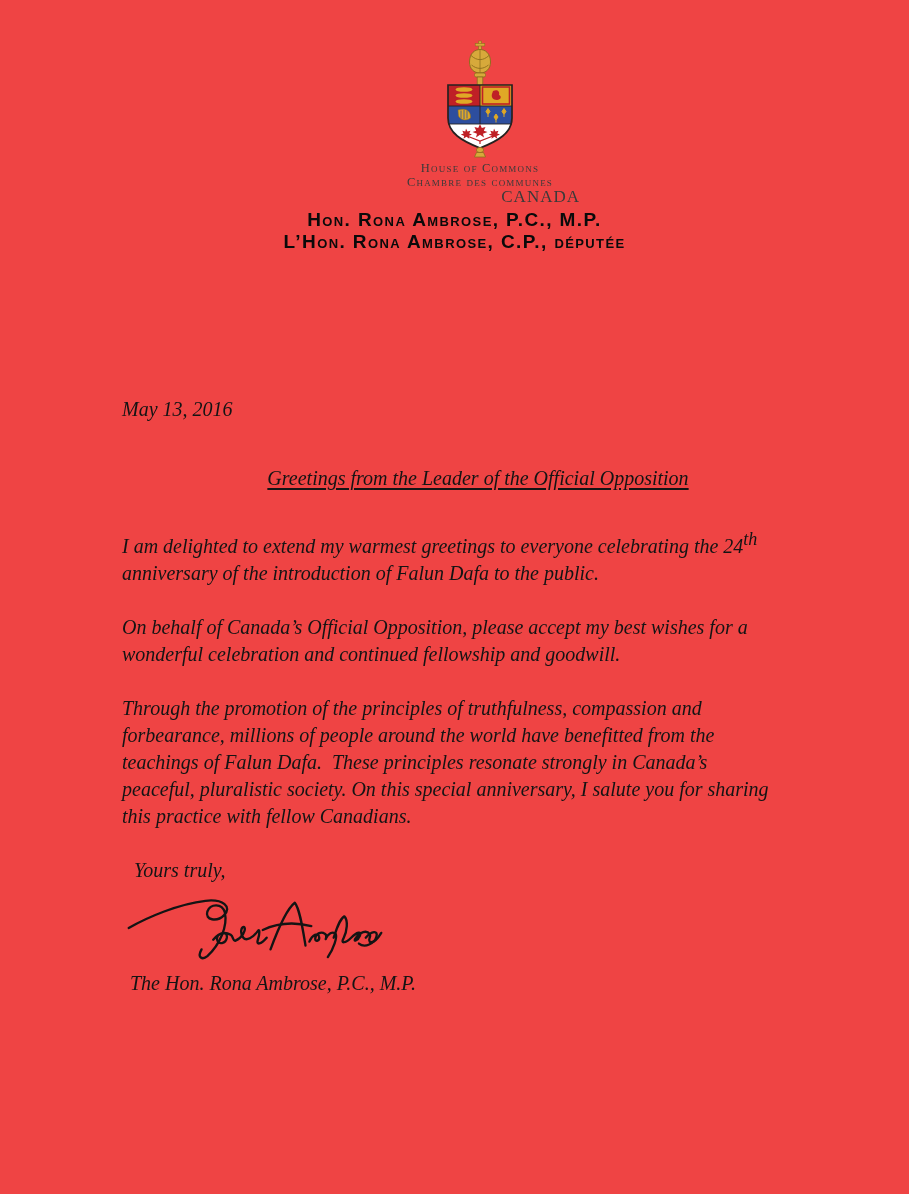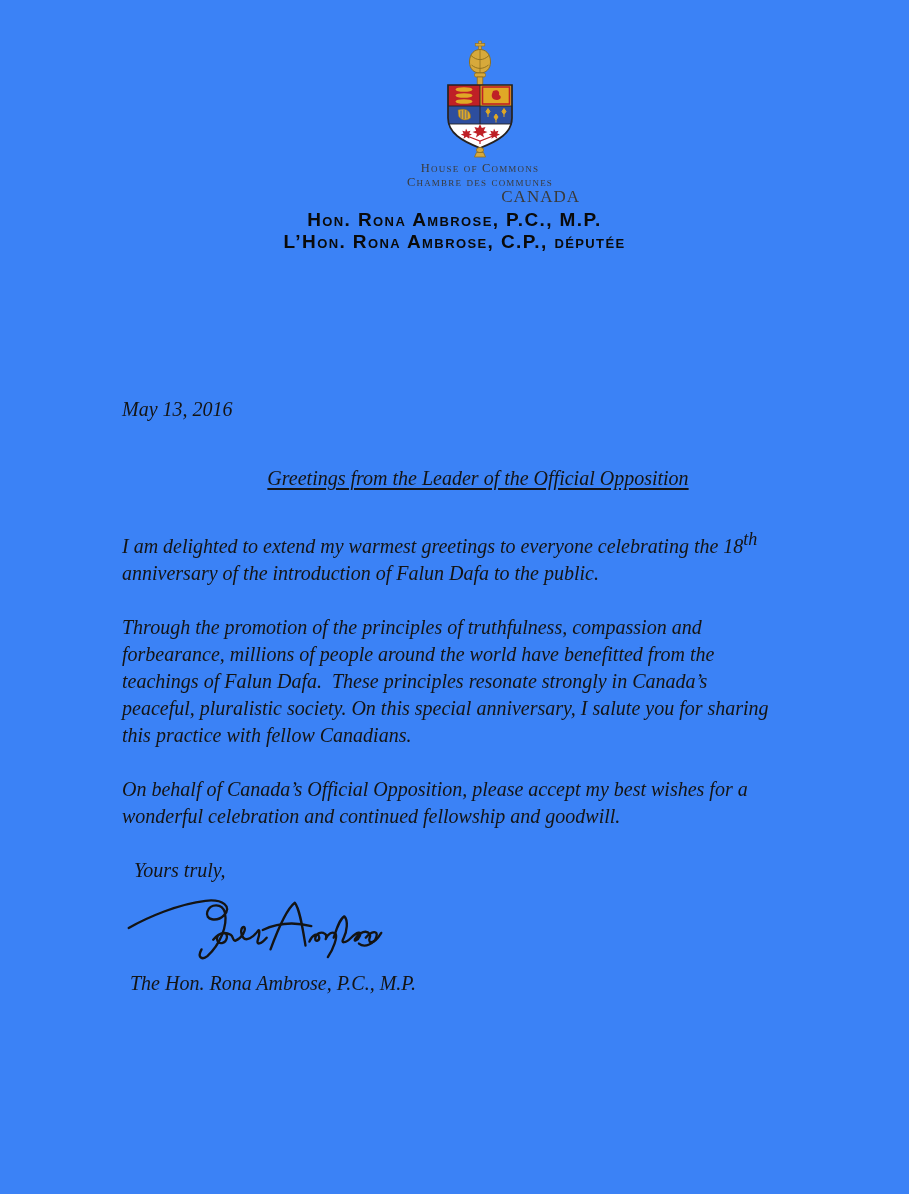--- a/index.html
+++ b/index.html
@@ -1,20 +1,20 @@
 <!DOCTYPE html>
 <html><head>
 <meta charset="utf-8">
 <style>
   * { margin:0; padding:0; box-sizing:border-box; }
   html,body { background:#ffffff; }
   .page {
     position:relative;
     width:909px; height:1194px;
-    background:#3b82f6;
+    background:#ef4444;
     overflow:hidden;
     font-family:"Liberation Serif", serif;
   }
   
   .crest-block {
     position:absolute; top:40px; left:380px; width:200px;
     text-align:center;
   }
   .crest-block svg { display:block; margin:0 auto 3px auto; }
   .org-line {
@@ -140,31 +140,31 @@
   <div class="header-names">
     <div class="name-line">Hon. Rona Ambrose, P.C., M.P.</div>
     <div class="name-line">L’Hon. Rona Ambrose, C.P., députée</div>
   </div>
 
   <div class="content">
     <p class="date">May 13, 2016</p>
 
     <p class="title-row"><span class="title-underline">Greetings from the Leader of the Official Opposition</span></p>
 
-    <p class="para"><span>I am delighted to extend my warmest greetings to everyone celebrating the 18</span><sup>th</sup><span>
+    <p class="para"><span>I am delighted to extend my warmest greetings to everyone celebrating the 24</span><sup>th</sup><span>
 anniversary of the introduction of Falun Dafa to the public.</span></p>
+
+    <p class="para">On behalf of Canada’s Official Opposition, please accept my best wishes for a
+wonderful celebration and continued fellowship and goodwill.</p>
 
     <p class="para">Through the promotion of the principles of truthfulness, compassion and
 forbearance, millions of people around the world have benefitted from the
 teachings of Falun Dafa.&nbsp; These principles resonate strongly in Canada’s
 peaceful, pluralistic society. On this special anniversary, I salute you for sharing
 this practice with fellow Canadians.</p>
-
-    <p class="para">On behalf of Canada’s Official Opposition, please accept my best wishes for a
-wonderful celebration and continued fellowship and goodwill.</p>
 
     <p class="closing">Yours truly,</p>
 
     <svg class="signature-svg" width="265" height="68" viewBox="0 0 265 70" xmlns="http://www.w3.org/2000/svg">
       <g fill="none" stroke="#141414" stroke-width="2.4" stroke-linecap="round" stroke-linejoin="round">
 
         <path d="M3,35 C22,24 55,10 82,7 C100,5 110,13 101,22 C94,29 81,27 84,18 C87,10 99,9 102,19 C105,33 97,52 84,64 C79,68 73,66 78,57"></path>
 
         <path d="M90,47 C97,39 105,38 104,45 C103,51 95,53 94,47 C93,41 101,38 108,42 C111,44 110,49 113,48 C120,45 124,37 122,34 C119,33 117,40 121,45 C124,49 131,45 136,38 C138,35 138,41 136,47 C134,53 139,52 145,45"></path>
 

